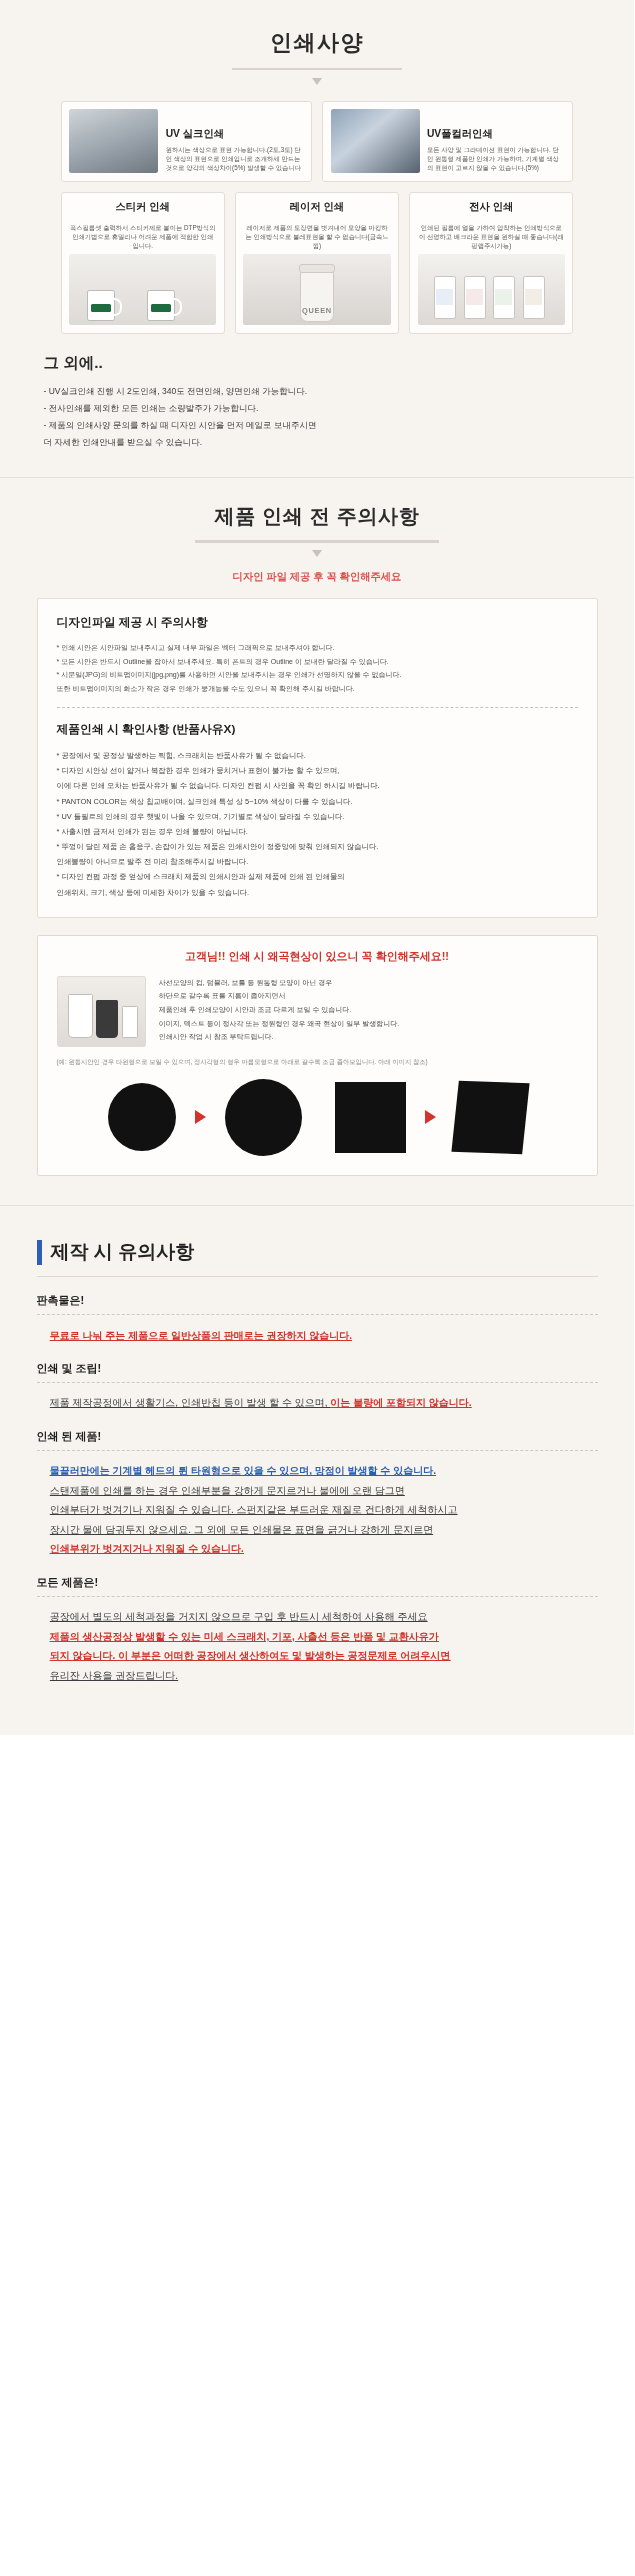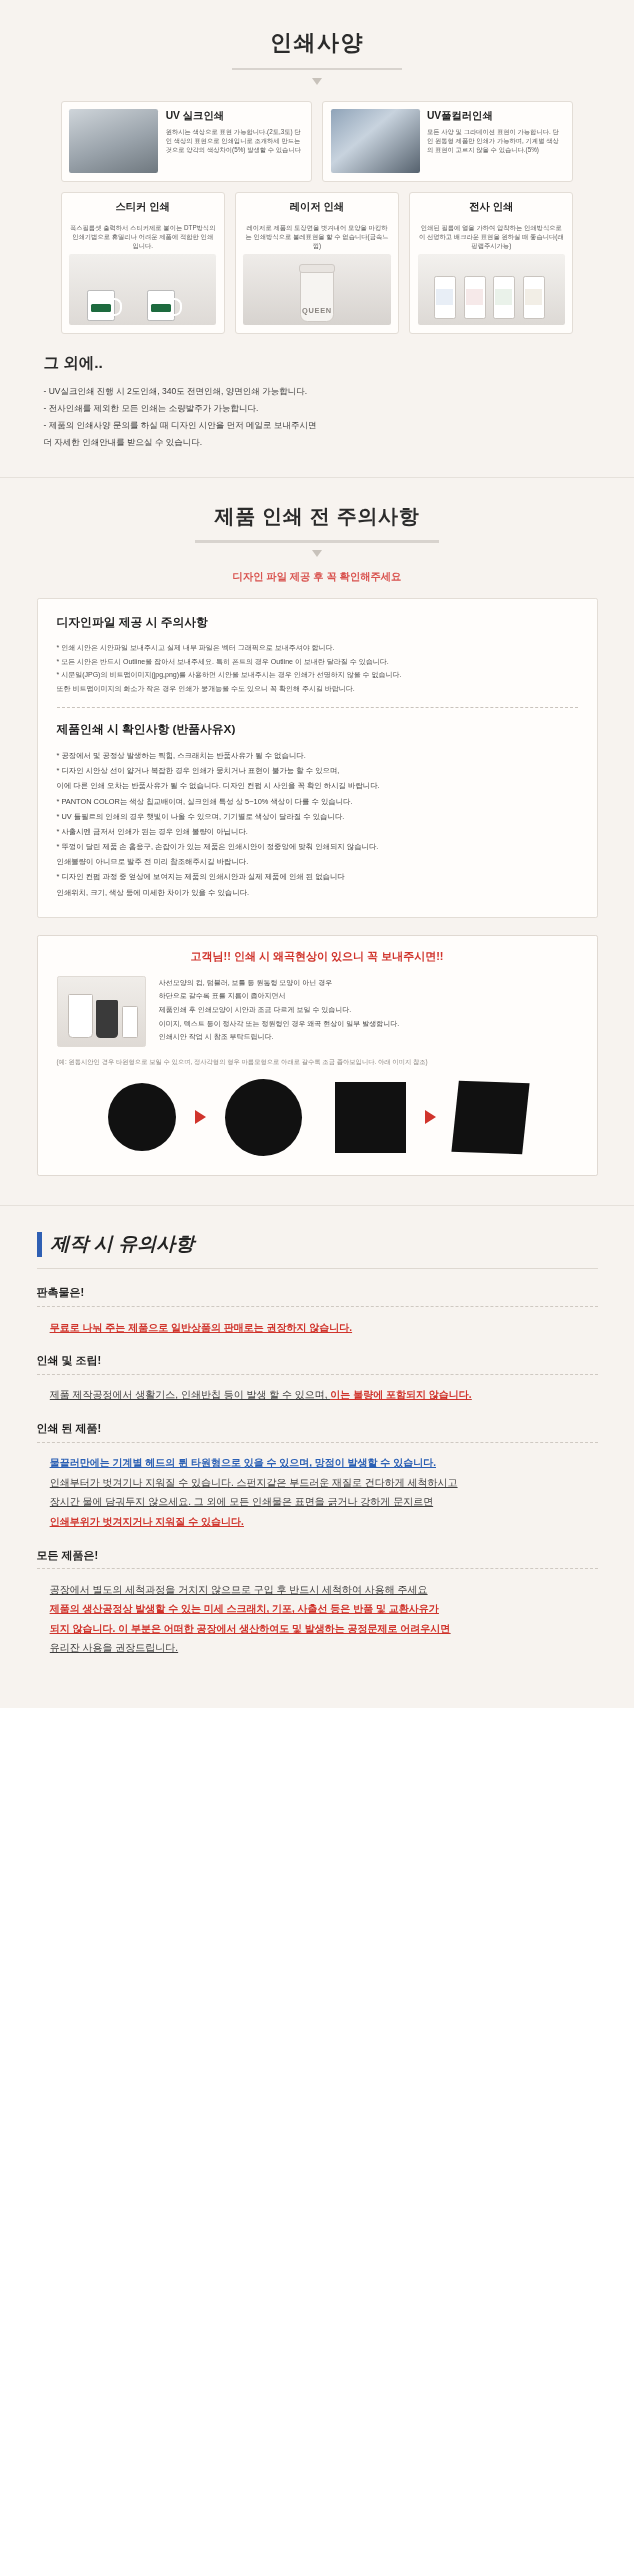--- a/index.html
+++ b/index.html
@@ -47,21 +47,21 @@
   .card.small { width: 164px; flex-direction: column; gap: 4.4px; }
   .card-photo {
     border-radius: 2.2px;
     background: #ddd;
     overflow: hidden;
     position: relative;
     flex: none;
   }
   .card.big .card-photo { width: 89px; height: 64px; }
   .card.small .card-photo { width: 100%; height: 71px; }
-  .card-text { flex: 1; }
+  .card-text { flex: 1; margin-top: 18px; }
   .card-head {
     font-size: 10.3px; font-weight: bold; color: #222;
     margin-bottom: 3.7px;
   }
   .card.small .card-head { text-align: center; font-size: 10.3px; }
   .card-desc {
     font-size: 6.3px; line-height: 1.45; color: #555;
   }
   .card.small .card-desc { text-align: center; }
 
@@ -168,21 +168,21 @@
   .sh.circle-lg { width:77px; height:77px; border-radius:50%;}
   .sh.square { width:71px; height:71px;}
   .sh.skew { width:71px; height:71px; transform: skewX(-6deg) skewY(2deg); }
   .arrow-red{
     width:0;height:0;border-top:7.4px solid transparent;border-bottom:7.4px solid transparent;
     border-left:11.8px solid #d0342c;
   }
 
   
   .sec3 { background:#f7f3ef; padding: 25px 0 34px; border-top:0.7px solid #e6e1db;}
-  .sec3-head { width:561px; margin:0 auto; display:flex; align-items:center; gap:8.9px;font-style:italic;}
+  .sec3-head { width:561px; margin:8px auto; display:flex; align-items:center; gap:8.9px;}
   .bar-blue{ width:5.2px; height:25px; background:#2f5fb3;}
   .sec3-title{ font-size:19px; font-weight:bold; color:#232323;}
   .sec3-line{ width:561px; height:1.5px; background:#ded8d1; margin:10.3px auto 16.2px;}
   .blk { width:561px; margin:0 auto 16.2px;}
   .blk-h { font-size:11px; font-weight:bold; color:#1f1f1f; margin-bottom:5.9px;}
   .blk p { font-size:10px; line-height:1.95; color:#3d3d3d; padding-left:13.3px;text-decoration:underline;}
   .uline-red { color:#d0342c; font-weight:bold; text-decoration:underline;}
   .uline-blue{ color:#2a5fb4; font-weight:bold; text-decoration:underline;}
   .sec3 .dash { border-top:0.7px dashed #cfc9c2; margin: 3px 0 10.3px;}
 </style>
@@ -285,27 +285,27 @@
       <h3>제품인쇄 시 확인사항 (반품사유X)</h3>
       <ul>
         <li>* 공장에서 및 공정상 발생하는 찍힘, 스크래치는 반품사유가 될 수 없습니다.</li>
         <li>* 디자인 시안상 선이 얇거나 복잡한 경우 인쇄가 뭉치거나 표현이 불가능 할 수 있으며,</li>
         <li>   이에 다른 인쇄 오차는 반품사유가 될 수 없습니다. 디자인 컨펌 시 사인을 꼭 확인 하시길 바랍니다.</li>
         <li>* PANTON COLOR는 색상 칩교배이며, 실크인쇄 특성 상 5~10% 색상이 다를 수 있습니다.</li>
         <li>* UV 틀필르의 인쇄의 경우 햇빛이 나올 수 있으며, 기기별로 색상이 달라질 수 있습니다.</li>
         <li>* 사출시멘 금저서 인쇄가 된는 경우 인쇄 볼량이 아닙니다.</li>
         <li>* 뚜껑이 달린 제품 손 홈응구, 손잡이가 있는 제품은 인쇄시안이 정중앙에 맞춰 인쇄되지 않습니다.</li>
         <li>   인쇄볼량이 아니므로 발주 전 미리 참조해주시길 바랍니다.</li>
-        <li>* 디자인 컨펌 과정 중 엎상에 보여지는 제품의 인쇄시안과 실제 제품에 인쇄 된 없습니다</li>
+        <li>* 디자인 컨펌 과정 중 엎상에 스크래치 제품의 인쇄시안과 실제 제품에 인쇄 된 인쇄물의</li>
         <li>   인쇄위치, 크기, 색상 등에 미세한 차이가 있을 수 있습니다.</li>
       </ul>
     </div>
 
     <div class="warnbox">
-      <h4>고객님!! 인쇄 시 왜곡현상이 있으니 꼭 보내주시면!!</h4>
+      <h4>고객님!! 인쇄 시 왜곡현상이 있으니 꼭 확인해주세요!!</h4>
       <div class="warn-flex">
         <div class="warn-photo">
           <div class="cupA"></div>
             <div class="cupB"></div>
             <div class="cupC"></div>
         </div>
         <div class="warn-text">
           <div>사선모양의 컵, 텀블러, 보틀 등 원통형 모양이 아닌 경우</div>
           <div>하단으로 갈수록 표를 지름이 좁아지면서</div>
           <div>제품인쇄 후 인쇄모양이 시안과 조금 다르게 보일 수 있습니다.</div>
@@ -343,20 +343,21 @@
       <div class="dash"></div>
       <p>
         <span>제품 제작공정에서 생활기스, 인쇄반칩 등이 발생 할 수 있으며, </span><span class="uline-red">이는 불량에 포함되지 않습니다.</span>
       </p>
     </div>
 
     <div class="blk">
       <div class="blk-h">인쇄 된 제품!</div>
       <div class="dash"></div>
       <p><span class="uline-blue">물끝러만에는 기계별 헤드의 튄 타원형으로 있을 수 있으며, 망점이 발생할 수 있습니다.</span></p>
+      <p>스탠제품에 인쇄를 하는 경우 인쇄부분을 강하게 문지르거나 불에에 오랜 담그면</p>
       <p>인쇄부터가 벗겨기나 지워질 수 있습니다. 스펀지같은 부드러운 재질로 건다하게 세척하시고</p>
       <p><span>장시간 물에 담궈두지 않으세요. 그 외에 모든 인쇄물은 표면을 긁거나 강하게 문지르면</span></p>
       <p><span class="uline-red">인쇄부위가 벗겨지거나 지워질 수 있습니다.</span></p>
     </div>
 
     <div class="blk">
       <div class="blk-h">모든 제품은!</div>
       <div class="dash"></div>
       <p>공장에서 별도의 세척과정을 거치지 않으므로 구입 후 반드시 세척하여 사용해 주세요</p>
       <p><span class="uline-red">제품의 생산공정상 발생할 수 있는 미세 스크래치, 기포, 사출선 등은 반품 및 교환사유가</span></p>

